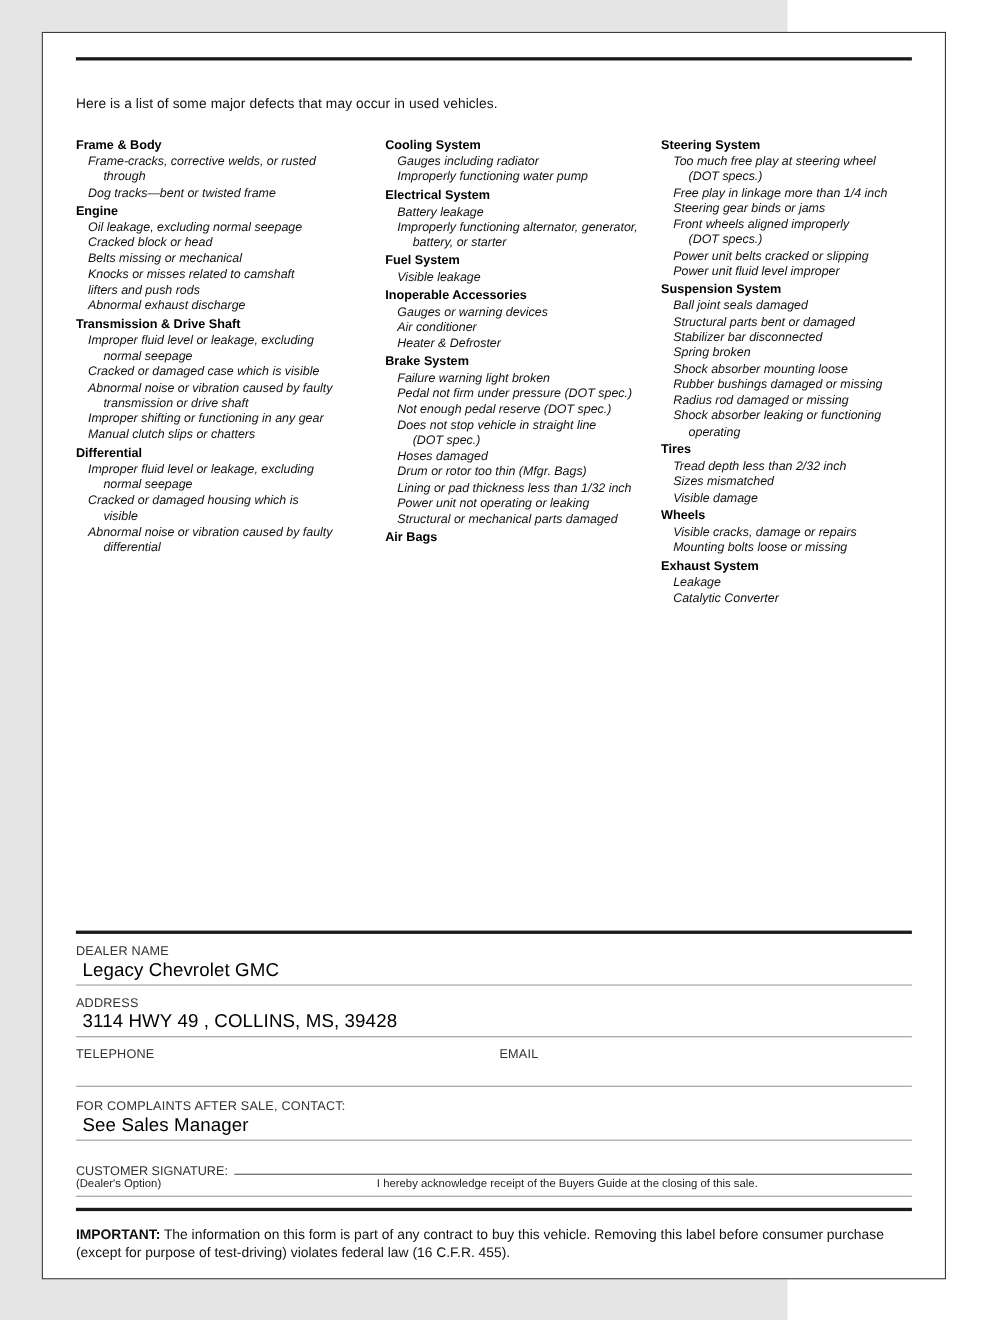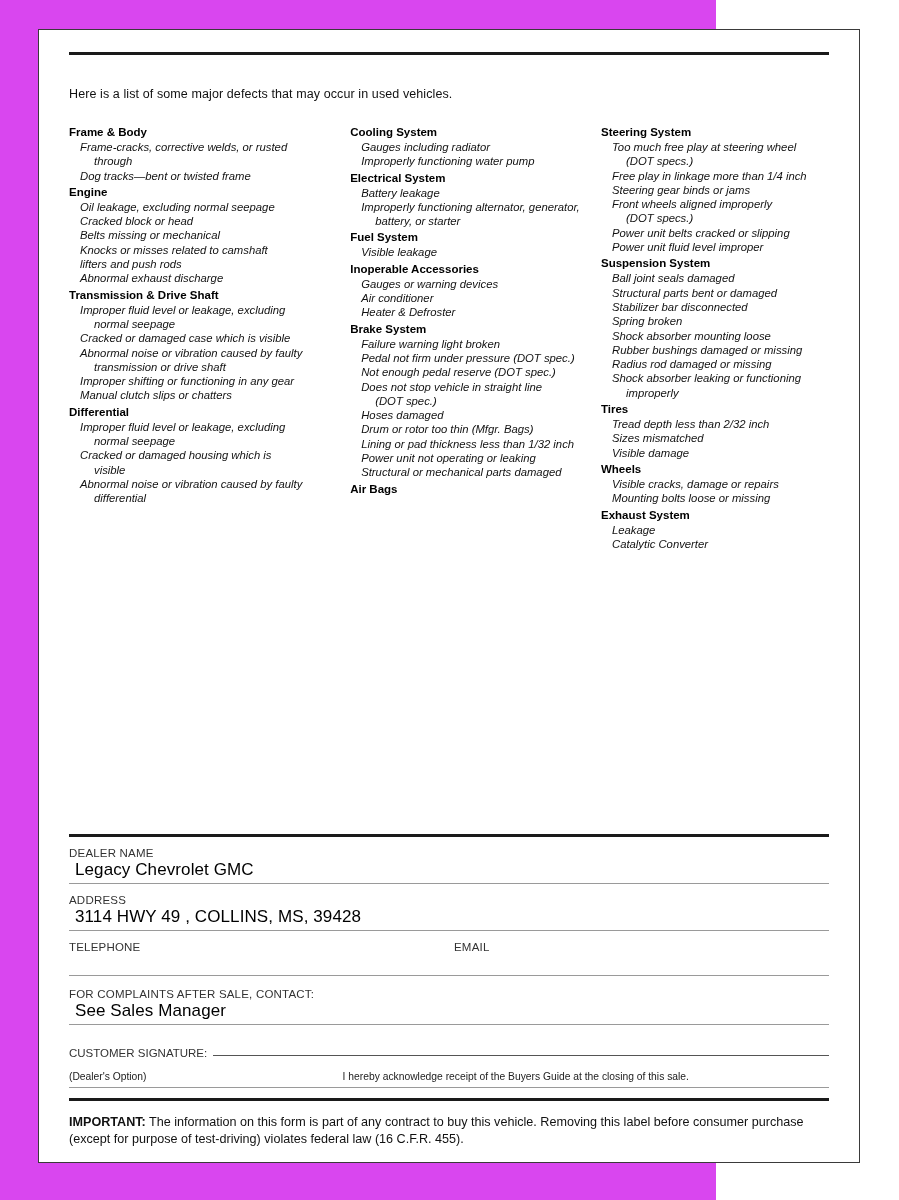--- a/index.html
+++ b/index.html
@@ -10,21 +10,21 @@
   body {
     width: 899px;
     height: 1200px;
     font-family: "Liberation Sans", sans-serif;
     color: #000000;
   }
   .page {
     position: relative;
     width: 716px;
     height: 1200px;
-    background: #d946ef;
+    background: #e5e5e5;
     box-sizing: border-box;
   }
   .sheet {
     position: absolute;
     left: 38px;
     top: 29px;
     width: 822px;
     height: 1134px;
     border: 1px solid #3a3a3a;
     box-sizing: border-box;
@@ -148,21 +148,21 @@
     border-bottom: 1px solid #555;
     margin-left: 6px;
     margin-bottom: 3px;
     height: 0;
   }
   .sig-sub {
     display: flex;
     justify-content: space-between;
     font-size: 10.3px;
     color: #222;
-    margin-top: 12px;
+    margin-top: 0;
   }
   .sig-sub .left { width: 36%; }
   .sig-sub .right { width: 64%; text-align: left; }
   .sig-underline {
     border-bottom: 1px solid #9a9a9a;
     height: 0;
     margin-top: 5px;
   }
   .important {
     margin-top: 13px;
@@ -291,21 +291,21 @@
           <div class="grp">
             <div class="grp-title">Suspension System</div>
             <ul>
               <li>Ball joint seals damaged</li>
               <li>Structural parts bent or damaged</li>
               <li>Stabilizer bar disconnected</li>
               <li>Spring broken</li>
               <li>Shock absorber mounting loose</li>
               <li>Rubber bushings damaged or missing</li>
               <li>Radius rod damaged or missing</li>
-              <li><span>Shock absorber leaking or functioning</span><span class="cont">improperly</span></li>
+              <li><span>Shock absorber leaking or functioning</span><span class="cont">operating</span></li>
             </ul>
           </div>
           <div class="grp">
             <div class="grp-title">Tires</div>
             <ul>
               <li>Tread depth less than 2/32 inch</li>
               <li>Sizes mismatched</li>
               <li>Visible damage</li>
             </ul>
           </div>

